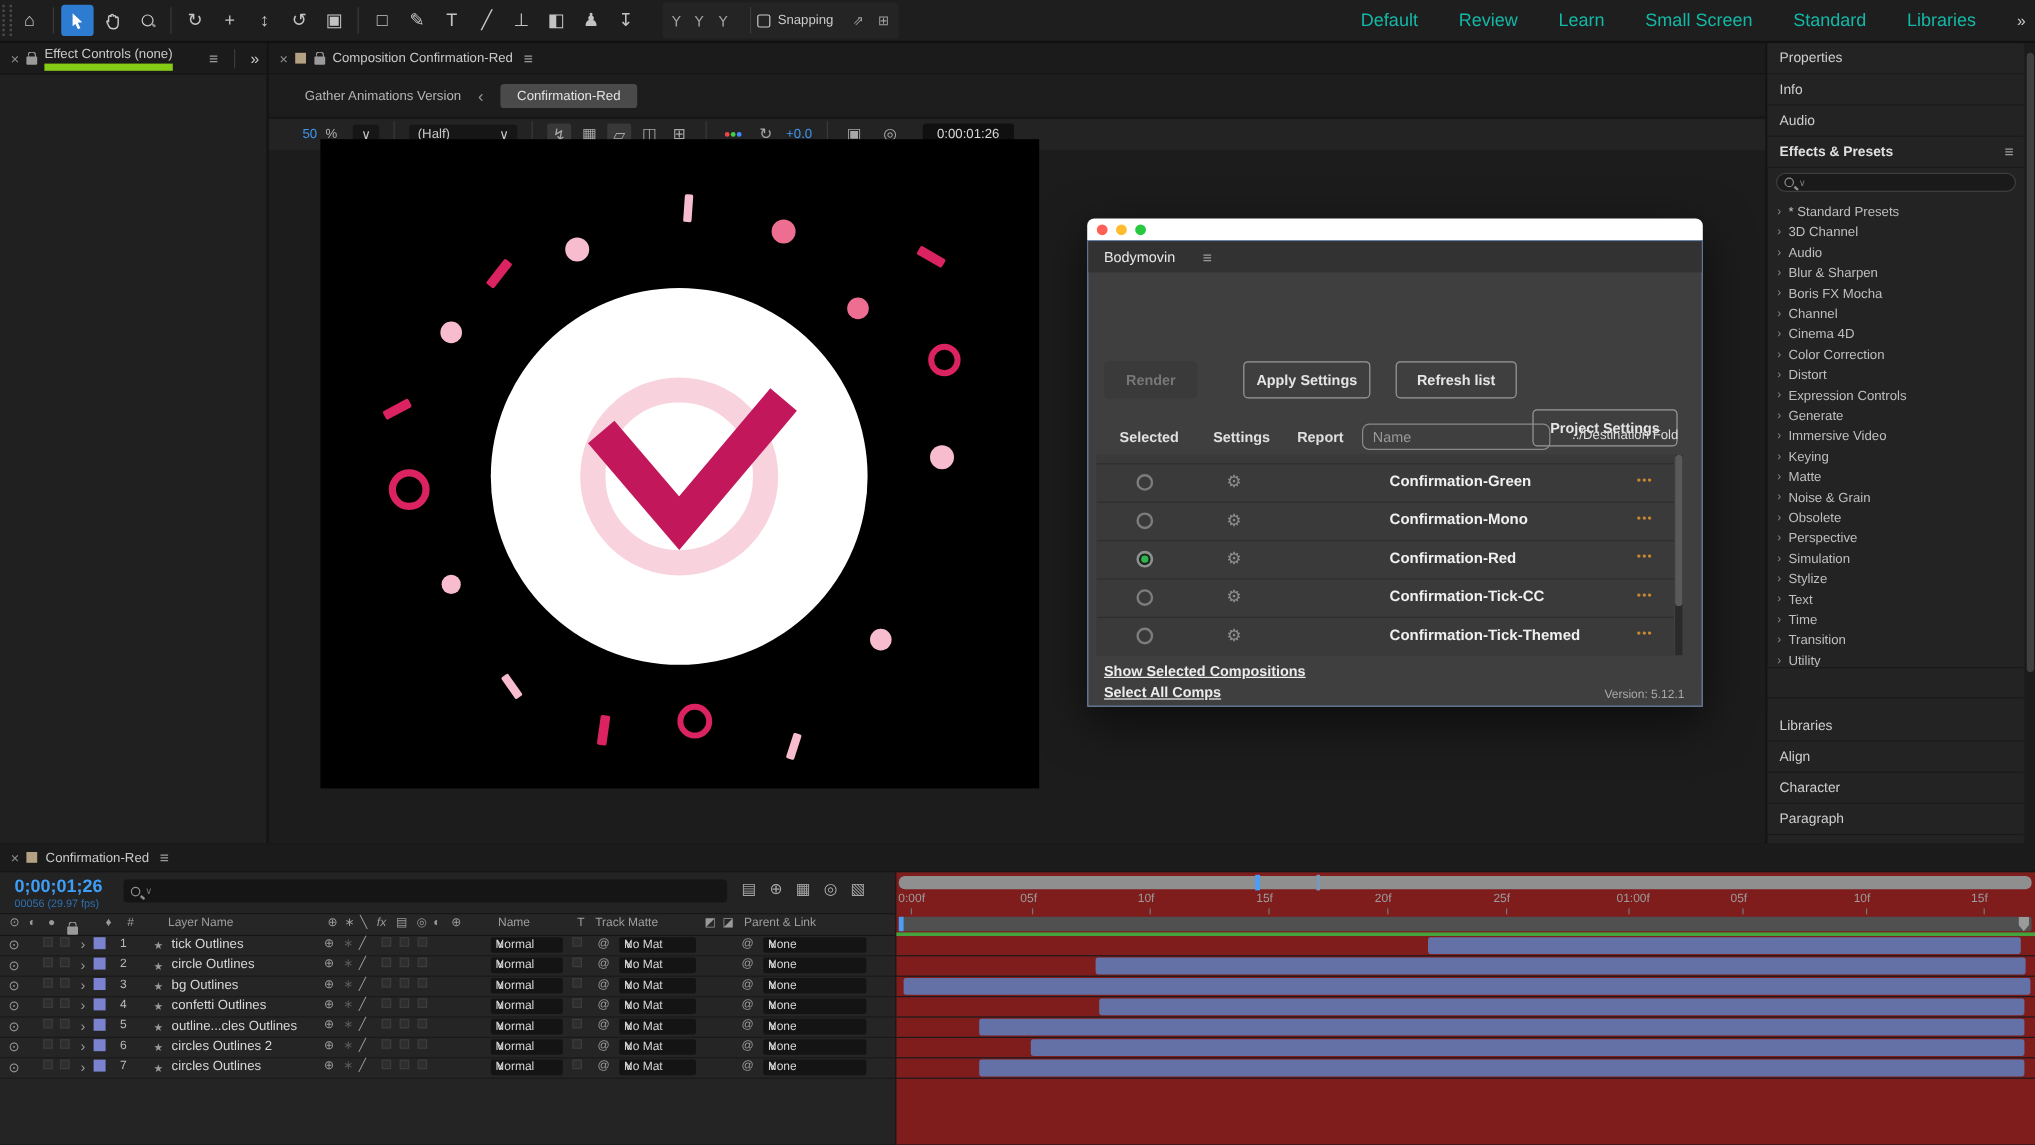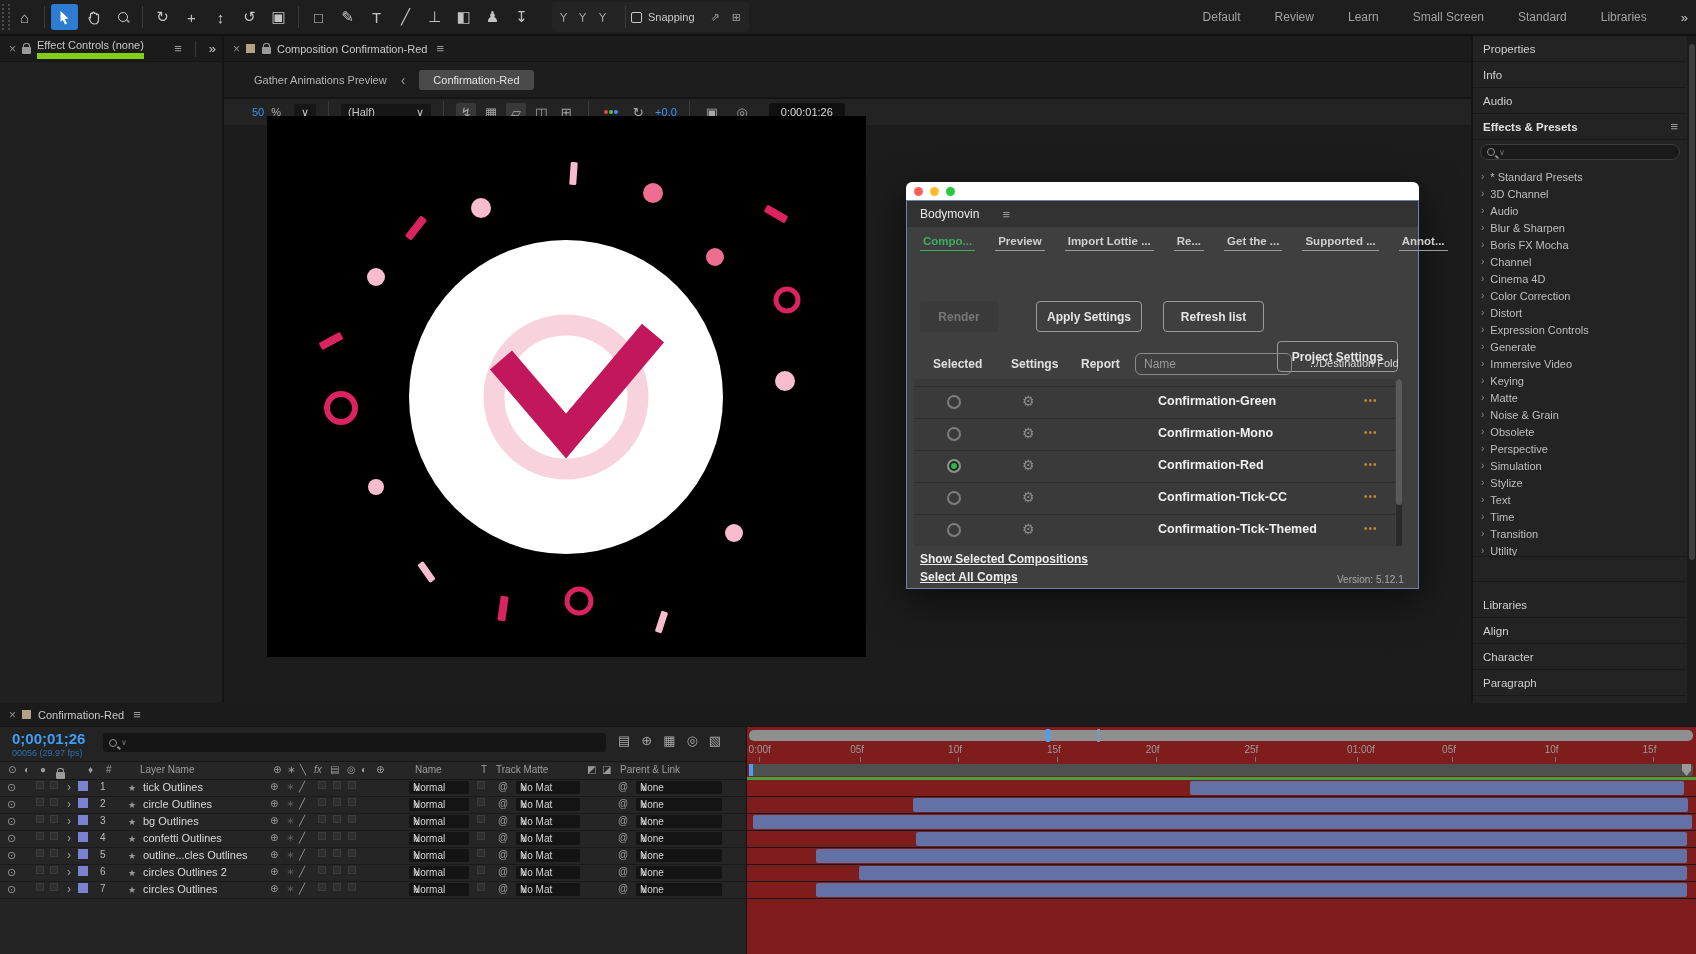--- a/index.html
+++ b/index.html
@@ -10,21 +10,21 @@
 
   
   #toolbar { left:0; top:0; width:1696px; height:36px; background:#1e1e1e; border-bottom:2px solid #111; display:flex; align-items:center; }
   #drag-dots { width:8px; height:26px; margin-left:2px; border-left:2px dotted #4a4a4a; border-right:2px dotted #4a4a4a; }
   .tool { width:27px; height:26px; display:flex; align-items:center; justify-content:center; color:#c3c3c3; font-size:15px; border-radius:3px; margin:0 1px; }
   .tool.active { background:#2e7bd2; color:#fff; }
   .tsep { width:1px; height:22px; background:#3a3a3a; margin:0 5px; }
   #snap-cluster { display:flex; align-items:center; background:#242424; border-radius:3px; padding:0 8px; height:30px; margin-left:16px; }
   .checkbox { width:11px; height:11px; border:1.5px solid #c9c9c9; border-radius:2px; margin-right:6px; }
   #workspaces { position:absolute; right:10px; top:0; height:34px; display:flex; align-items:center; gap:34px; }
-  .ws { color:#a3a3a3; font-size:12px; }
+  .ws { color:#14b8a6; font-size:15px; }
   .chev2 { color:#c9c9c9; font-size:13px; letter-spacing:-2px; }
 
   
   .tabstrip { background:#1b1b1b; display:flex; align-items:center; height:26px; border-bottom:1px solid #141414; }
   .closex { color:#8f8f8f; font-size:12px; margin:0 6px 0 9px; }
   .hamb { color:#9a9a9a; font-size:13px; margin-left:9px; }
   .lock { width:9px; height:7px; background:#9a9a9a; border-radius:1px; position:relative; margin:3px 6px 0 0; }
   .lock::before { content:""; position:absolute; top:-4px; left:1px; width:5px; height:4px; border:1.5px solid #9a9a9a; border-bottom:none; border-radius:3px 3px 0 0; }
   .mag { width:8px; height:8px; border:1.5px solid #8f8f8f; border-radius:50%; position:relative; flex:none; }
   .mag::after { content:""; position:absolute; left:7px; top:7px; width:4px; height:1.5px; background:#8f8f8f; transform:rotate(40deg); }
@@ -201,21 +201,21 @@
 
   <div id="viewer" class="abs">
     <div class="tabstrip">
       <span class="closex">×</span>
       <span class="swatch"></span>
       <span class="lock"></span>
       <span class="tabtitle">Composition Confirmation-Red</span>
       <span class="hamb">≡</span>
     </div>
     <div id="breadcrumb">
-      <span style="color:#b5b5b5;">Gather Animations Preview</span>
+      <span style="color:#b5b5b5;">Gather Animations Version</span>
       <span style="color:#9a9a9a;font-size:14px;">‹</span>
       <span id="bc-pill">Confirmation-Red</span>
     </div>
 
     <div id="vcanvas" class="abs">
       <svg id="artwork" width="599" height="541">
           <circle cx="299" cy="281" r="157" fill="#ffffff"></circle>
           <circle cx="299" cy="281" r="72" fill="none" stroke="#f8d3de" stroke-width="21"></circle>
           <polyline points="234,244 299,320 386,217" fill="none" stroke="#c2175b" stroke-width="29"></polyline>
           <rect x="303" y="46" width="7" height="23" rx="1.5" fill="#f7bccd" transform="rotate(4 306.5 57.5)"></rect>
@@ -733,29 +733,20 @@
     <div id="bm-titlebar">
       <span class="light" style="background:#ff5f57;"></span>
       <span class="light" style="background:#febc2e;"></span>
       <span class="light" style="background:#28c840;"></span>
     </div>
     <div id="bm-body">
       <div id="bm-header">
         <span>Bodymovin</span>
         <span class="hamb">≡</span>
       </div>
-      <div id="bm-tabs">
-          <span class="bm-tab active">Compo...</span>
-          <span class="bm-tab">Preview</span>
-          <span class="bm-tab">Import Lottie ...</span>
-          <span class="bm-tab">Re...</span>
-          <span class="bm-tab">Get the ...</span>
-          <span class="bm-tab">Supported ...</span>
-          <span class="bm-tab">Annot...</span>
-        </div>
 
       <div class="bm-btn disabled" style="left:13px; width:78px;">Render</div>
       <div class="bm-btn" style="left:129px; width:106px;">Apply Settings</div>
       <div class="bm-btn" style="left:256px; width:101px;">Refresh list</div>
       <div class="bm-btn" style="left:370px; width:121px;margin-top:40px;">Project Settings</div>
 
       <span class="bm-colhead" style="left:26px;">Selected</span>
       <span class="bm-colhead" style="left:104px;">Settings</span>
       <span class="bm-colhead" style="left:174px;">Report</span>
       <div id="bm-name">Name</div>

